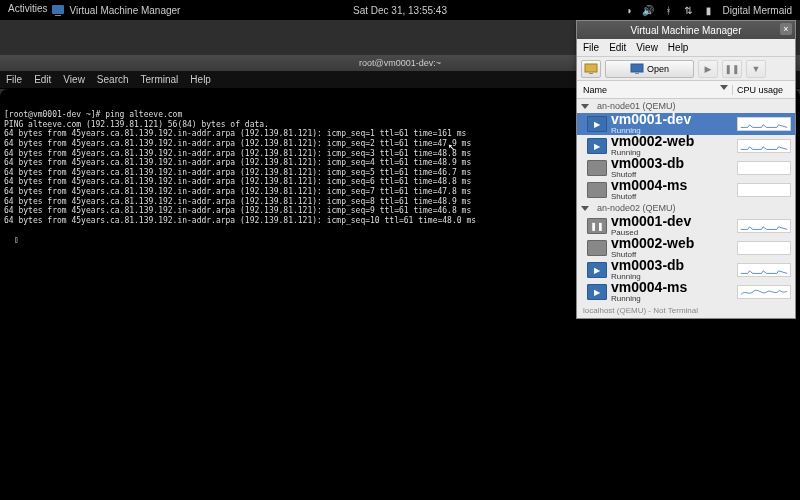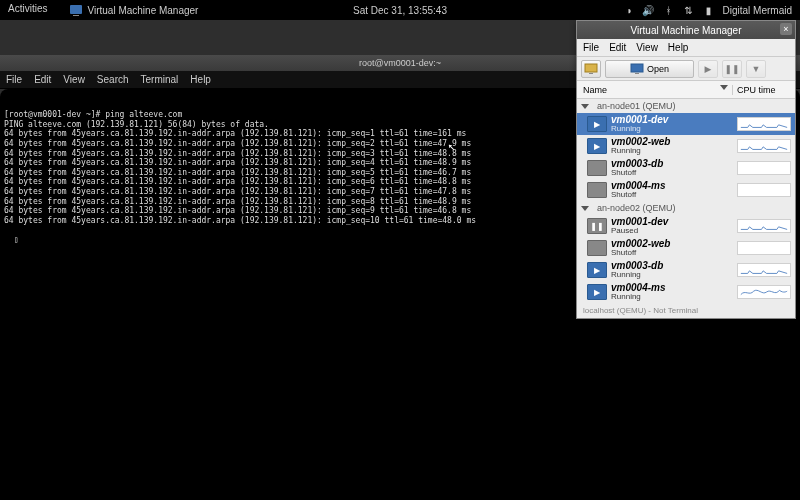--- a/index.html
+++ b/index.html
@@ -1,18 +1,18 @@
 <!DOCTYPE html>
 <html><head>
 <meta charset="utf-8">
 <style>
 * { margin: 0; padding: 0; box-sizing: border-box; }
 body { font-family: sans-serif; font-size: 11px; background: #2e2e2e; width: 800px; height: 500px; overflow: hidden; position: relative; }
 .topbar { height: 20px; background: #000; color: #ccc; display: flex; align-items: center; padding: 0 8px; font-size: 10px; }
-.topbar .left { display: flex; gap: 22px; }
+.topbar .left { display: flex; gap: 4px; }
 .topbar .center { position: absolute; left: 50%; transform: translateX(-50%); }
 .topbar .right { margin-left: auto; display: flex; gap: 8px; align-items: center; }
 .tray-icon { width: 12px; height: 12px; display: inline-flex; align-items: center; justify-content: center; }
 .term-titlebar { height: 16px; background: linear-gradient(#4a4a4a,#3a3a3a); color: #ccc; display: flex; align-items: center; padding: 0 8px; font-size: 9px; justify-content: center; margin-top: 35px; }
 .term-menubar { height: 18px; background: #111; color: #ccc; display: flex; align-items: center; padding: 0 6px; gap: 12px; font-size: 10px; border-bottom: 1px solid #000; }
 .term-body { background: #000; color: #ddd; font-family: monospace; font-size: 8px; padding: 2px 4px; height: 446px; white-space: pre; line-height: 1.2; position: relative; border-radius: 8px; }
 .cursor-arrow { position: absolute; color: #fff; font-size: 12px; }
 .vmm-window { position: absolute; top: 20px; right: 4px; width: 220px; background: #ececec; border: 1px solid #888; box-shadow: 0 2px 6px rgba(0,0,0,0.4); }
 .vmm-titlebar { height: 18px; background: linear-gradient(#5a5a5a,#4a4a4a); color: #fff; display: flex; align-items: center; justify-content: center; font-size: 10px; position: relative; }
 .vmm-close { position: absolute; right: 3px; top: 2px; width: 12px; height: 12px; background: #777; border-radius: 2px; display: flex; align-items: center; justify-content: center; font-size: 9px; color: #fff; }
@@ -24,21 +24,21 @@
 .vmm-header { height: 18px; background: #f4f4f4; display: flex; align-items: center; font-size: 9px; border-bottom: 1px solid #ccc; }
 .vmm-header .col1 { flex: 1; padding-left: 6px; display: flex; align-items: flex-start; justify-content: space-between; padding-right: 4px; border-right: 1px solid #ccc; }
 .vmm-header .col2 { width: 62px; padding-left: 4px; }
 .vmm-list { font-size: 9px; }
 .group-row { display: flex; align-items: center; padding: 2px 4px; color: #555; gap: 8px; }
 .vm-row { display: flex; align-items: center; padding: 2px 4px 2px 10px; gap: 4px; height: 22px; }
 .vm-row.sel { background: #4a7cbf; color: #fff; }
 .vm-icon { width: 20px; height: 16px; background: #3a6fb0; border: 1px solid #2a5a90; border-radius: 1px; display: flex; align-items: center; justify-content: center; color: #fff; font-size: 8px; flex-shrink: 0; }
 .vm-icon.off { background: #888; border-color: #666; }
 .vm-info { flex: 1; line-height: 1.1; }
-.vm-name { font-weight: bold; font-size: 10px; font-style: italic; }
+.vm-name { font-weight: bold; font-size: 14px; }
 .vm-state { font-size: 8px; opacity: 0.8; }
 .vm-spark { width: 54px; height: 14px; border: 1px solid #d0d0d0; background: #fff; position: relative; flex-shrink: 0; }
 .vm-spark svg { width: 100%; height: 100%; }
 .conn-row { padding: 3px 6px; color: #888; font-size: 8px; }
 .chevron { display: inline-block; width: 0; height: 0; }
 .chev-down { border-left: 4px solid transparent; border-right: 4px solid transparent; border-top: 5px solid #555; }
 .vmm-logo { width: 14px; height: 14px; display: inline-block; }
 </style>
 </head>
 <body>
@@ -111,21 +111,21 @@
     </span>
     <span class="tb-btn dis">▶</span>
     <span class="tb-btn dis">❚❚</span>
     <span class="tb-btn dis">▼</span>
   </div>
   <div class="vmm-header">
     <div class="col1">
       <span>Name</span>
       <span class="chevron chev-down"></span>
     </div>
-    <div class="col2">CPU time</div>
+    <div class="col2">CPU usage</div>
   </div>
   <div class="vmm-list" id="vmm-list">
       <div class="group-row">
         <span class="chevron chev-down"></span>
         <span>an-node01 (QEMU)</span>
       </div>
       <div class="vm-row sel">
         <div class="vm-icon ">▶</div>
         <div class="vm-info">
           <div class="vm-name">vm0001-dev</div>

